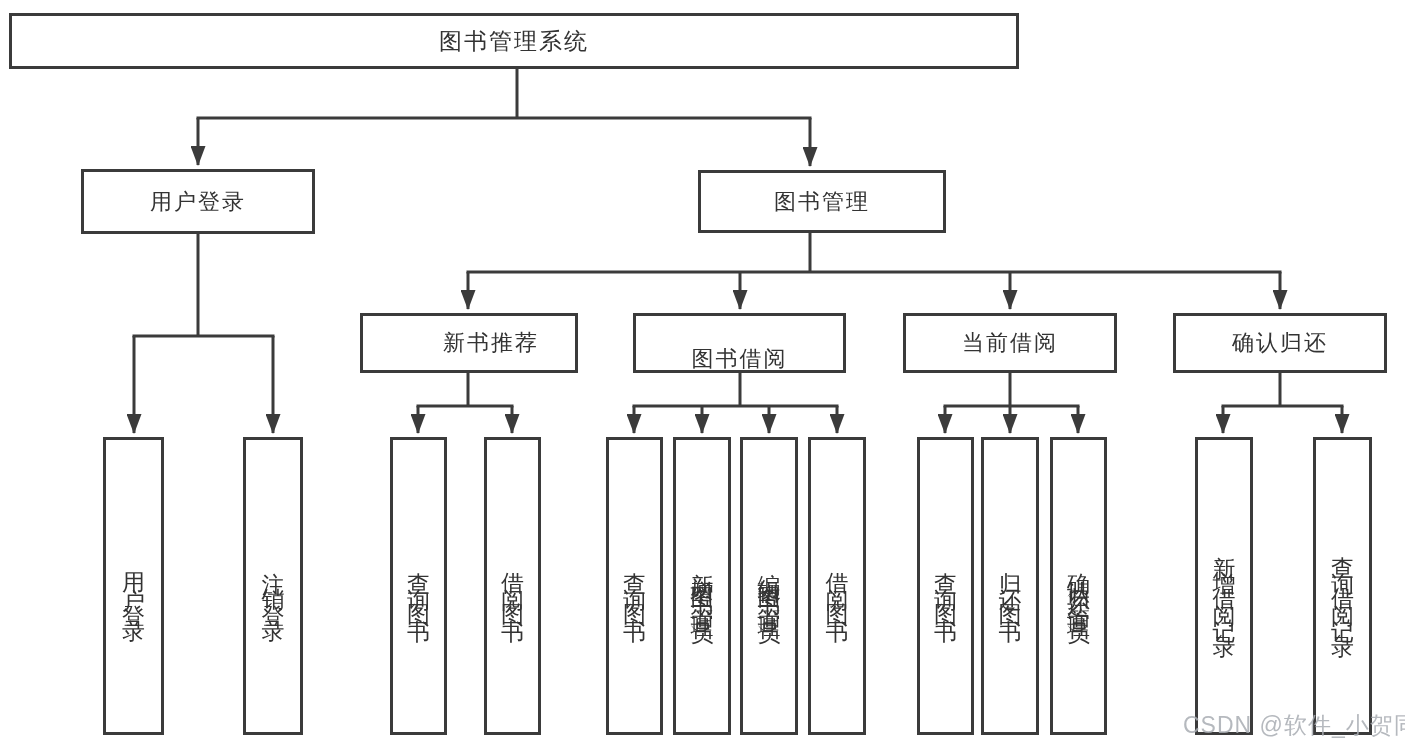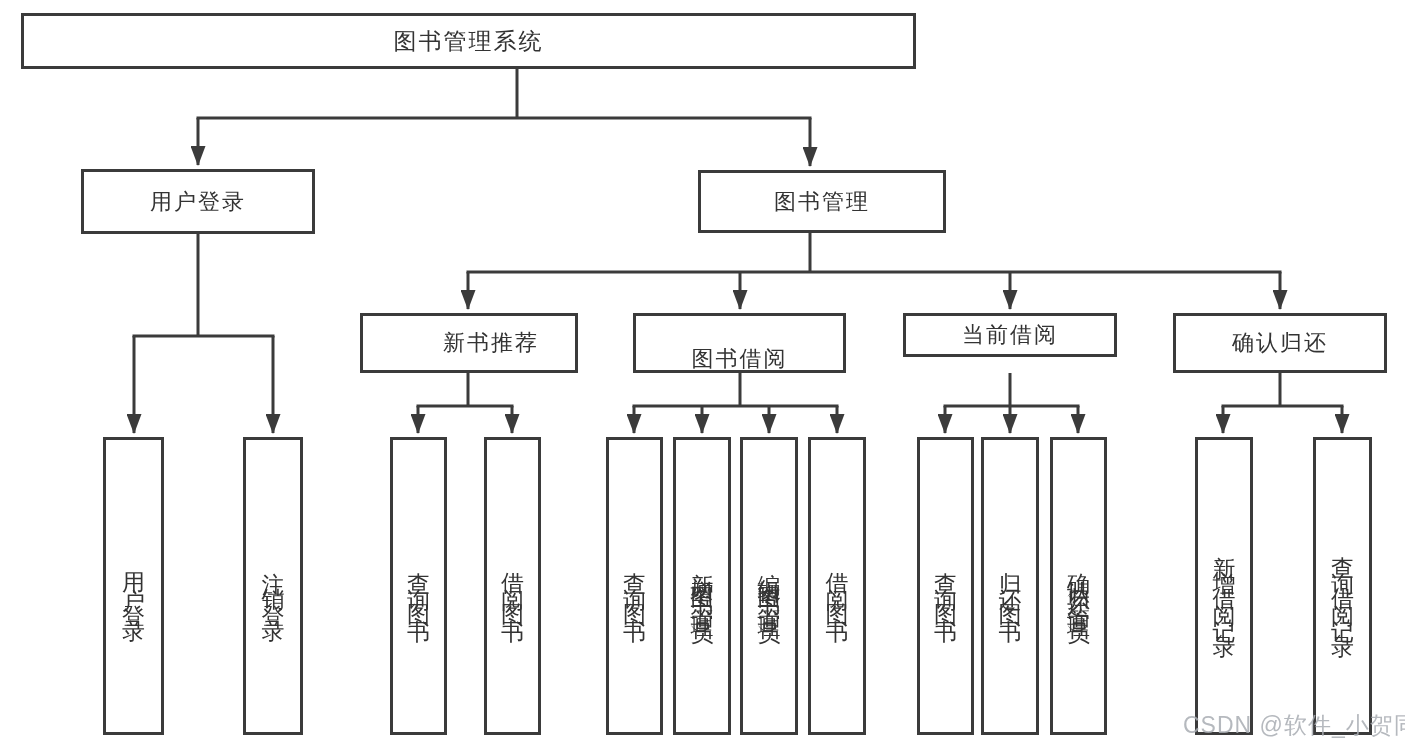--- a/index.html
+++ b/index.html
@@ -98,38 +98,38 @@
       <line x1="1010" y1="406" x2="1010" y2="433" marker-end="url(#arrow)"></line>
       <line x1="1078" y1="406" x2="1078" y2="433" marker-end="url(#arrow)"></line>
 
       <path d="M1280,373 V406"></path>
       <path d="M1223,406 H1342" stroke-linecap="square"></path>
       <line x1="1223" y1="406" x2="1223" y2="433" marker-end="url(#arrow)"></line>
       <line x1="1342" y1="406" x2="1342" y2="433" marker-end="url(#arrow)"></line>
     </g>
   </svg>
 
-  <div class="node hnode root" style="left:21px; top:13px; width:895px; height:56px;">
+  <div class="node hnode root" style="left:9px; top:13px; width:1010px; height:56px;">
     <span class="label">图书管理系统</span>
   </div>
 
   <div class="node hnode" style="left:81px; top:169px; width:234px; height:65px;">
     <span class="label">用户登录</span>
   </div>
   <div class="node hnode" style="left:698px; top:170px; width:248px; height:63px;">
     <span class="label">图书管理</span>
   </div>
 
   <div class="node hnode" style="left:360px; top:313px; width:218px; height:60px;padding-left:44px;">
     <span class="label">新书推荐</span>
   </div>
   <div class="node hnode" style="left:633px; top:313px; width:213px; height:60px;align-items:flex-end;">
     <span class="label">图书借阅</span>
   </div>
-  <div class="node hnode" style="left:903px; top:313px; width:214px; height:44px;">
+  <div class="node hnode" style="left:903px; top:313px; width:214px; height:60px;">
     <span class="label">当前借阅</span>
   </div>
   <div class="node hnode" style="left:1173px; top:313px; width:214px; height:60px;">
     <span class="label">确认归还</span>
   </div>
 
   <div class="node vnode" style="left:103px; top:437px; width:61px; height:298px;">
     <span class="label">用户登录</span>
   </div>
   <div class="node vnode" style="left:243px; top:437px; width:60px; height:298px;">

